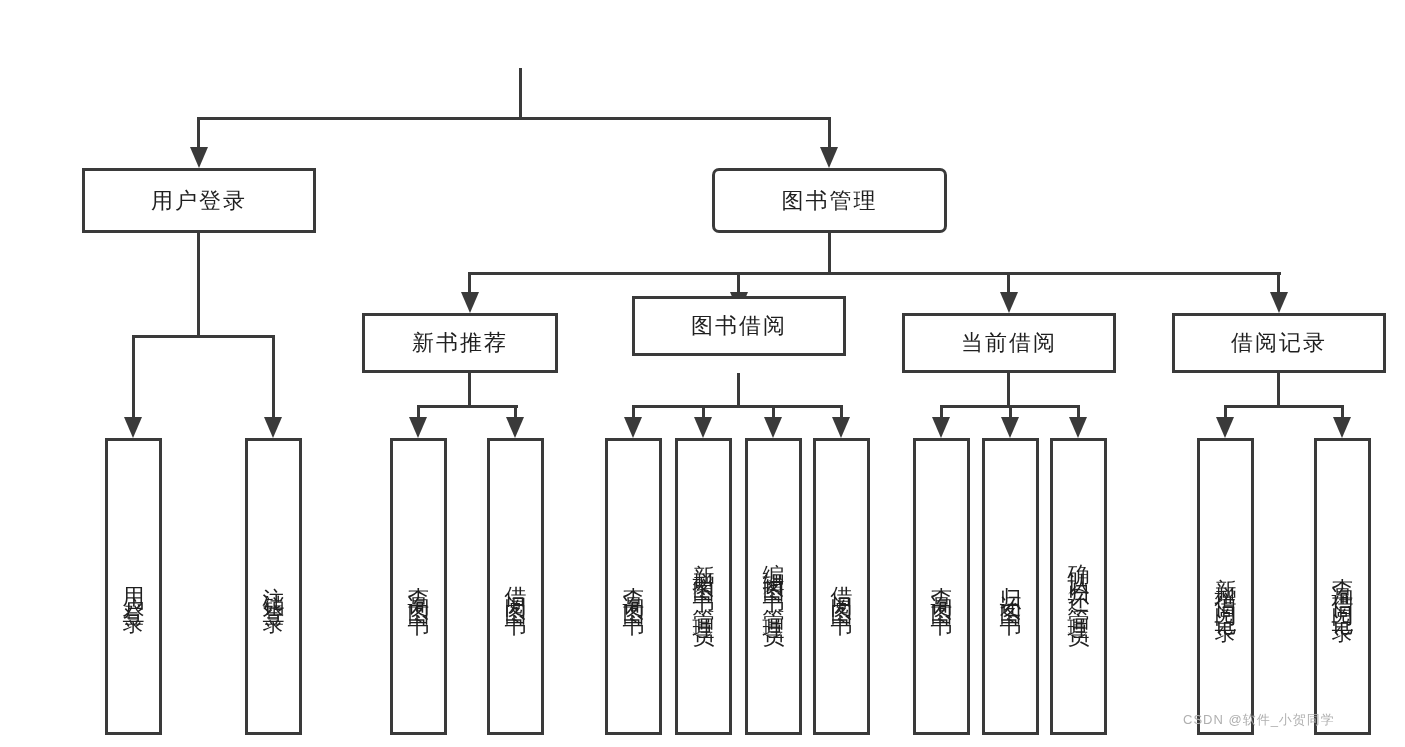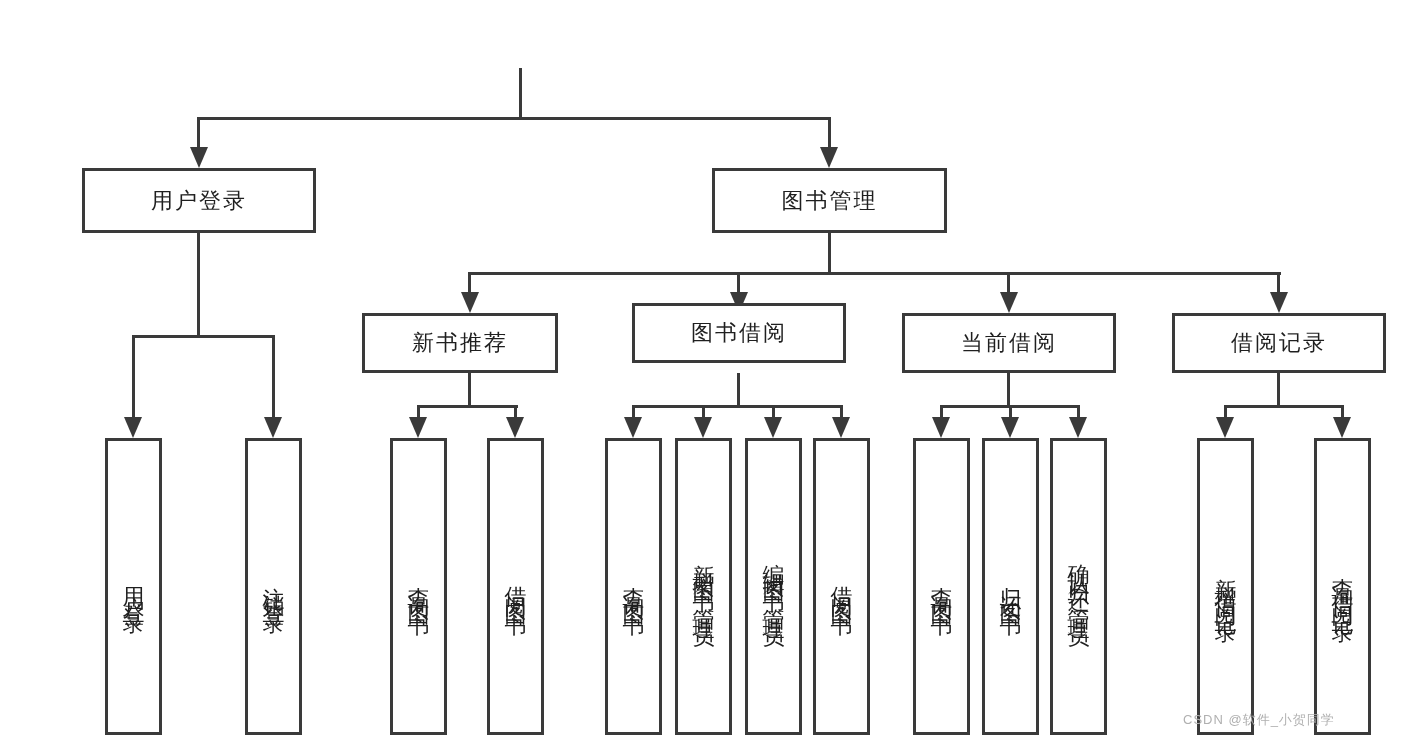--- a/index.html
+++ b/index.html
@@ -59,42 +59,42 @@
 
 
   <div class="vline" style="left:519px; top:68px; height:49px;"></div>
   <div class="hline" style="left:197px; top:117px; width:634px;"></div>
   <div class="vline" style="left:197px; top:117px; height:32px;"></div>
   <div class="vline" style="left:828px; top:117px; height:32px;"></div>
   <div class="arrow" style="left:190px; top:147px;"></div>
   <div class="arrow" style="left:820px; top:147px;"></div>
 
   <div class="box h" style="left:82px; top:168px; width:234px; height:65px;">用户登录</div>
-  <div class="box h" style="left:712px; top:168px; width:235px; height:65px;">图书管理</div>
+  <div class="box h" style="left:712px; top:168px; width:235px; height:65px;border-radius:7px;">图书管理</div>
 
   <div class="vline" style="left:197px; top:233px; height:102px;"></div>
   <div class="hline" style="left:132px; top:335px; width:143px;"></div>
   <div class="vline" style="left:132px; top:335px; height:82px;"></div>
   <div class="vline" style="left:272px; top:335px; height:82px;"></div>
   <div class="arrow" style="left:124px; top:417px;"></div>
   <div class="arrow" style="left:264px; top:417px;"></div>
 
   <div class="vline" style="left:828px; top:233px; height:39px;"></div>
   <div class="hline" style="left:468px; top:272px; width:813px;"></div>
   <div class="vline" style="left:468px; top:272px; height:21px;"></div>
   <div class="vline" style="left:737px; top:272px; height:21px;"></div>
   <div class="vline" style="left:1007px; top:272px; height:21px;"></div>
   <div class="vline" style="left:1277px; top:272px; height:21px;"></div>
   <div class="arrow" style="left:461px; top:292px;"></div>
   <div class="arrow" style="left:730px; top:292px;"></div>
   <div class="arrow" style="left:1000px; top:292px;"></div>
   <div class="arrow" style="left:1270px; top:292px;"></div>
 
   <div class="box h" style="left:362px; top:313px; width:196px; height:60px;">新书推荐</div>
-  <div class="box h" style="left:632px; top:303px; width:214px; height:60px;">图书借阅</div>
+  <div class="box h" style="left:632px; top:296px; width:214px; height:60px;">图书借阅</div>
   <div class="box h" style="left:902px; top:313px; width:214px; height:60px;">当前借阅</div>
   <div class="box h" style="left:1172px; top:313px; width:214px; height:60px;">借阅记录</div>
 
   <div class="vline" style="left:468px; top:373px; height:32px;"></div>
   <div class="hline" style="left:417px; top:405px; width:101px;"></div>
   <div class="vline" style="left:417px; top:405px; height:13px;"></div>
   <div class="vline" style="left:514px; top:405px; height:13px;"></div>
   <div class="arrow" style="left:409px; top:417px;"></div>
   <div class="arrow" style="left:506px; top:417px;"></div>
 

